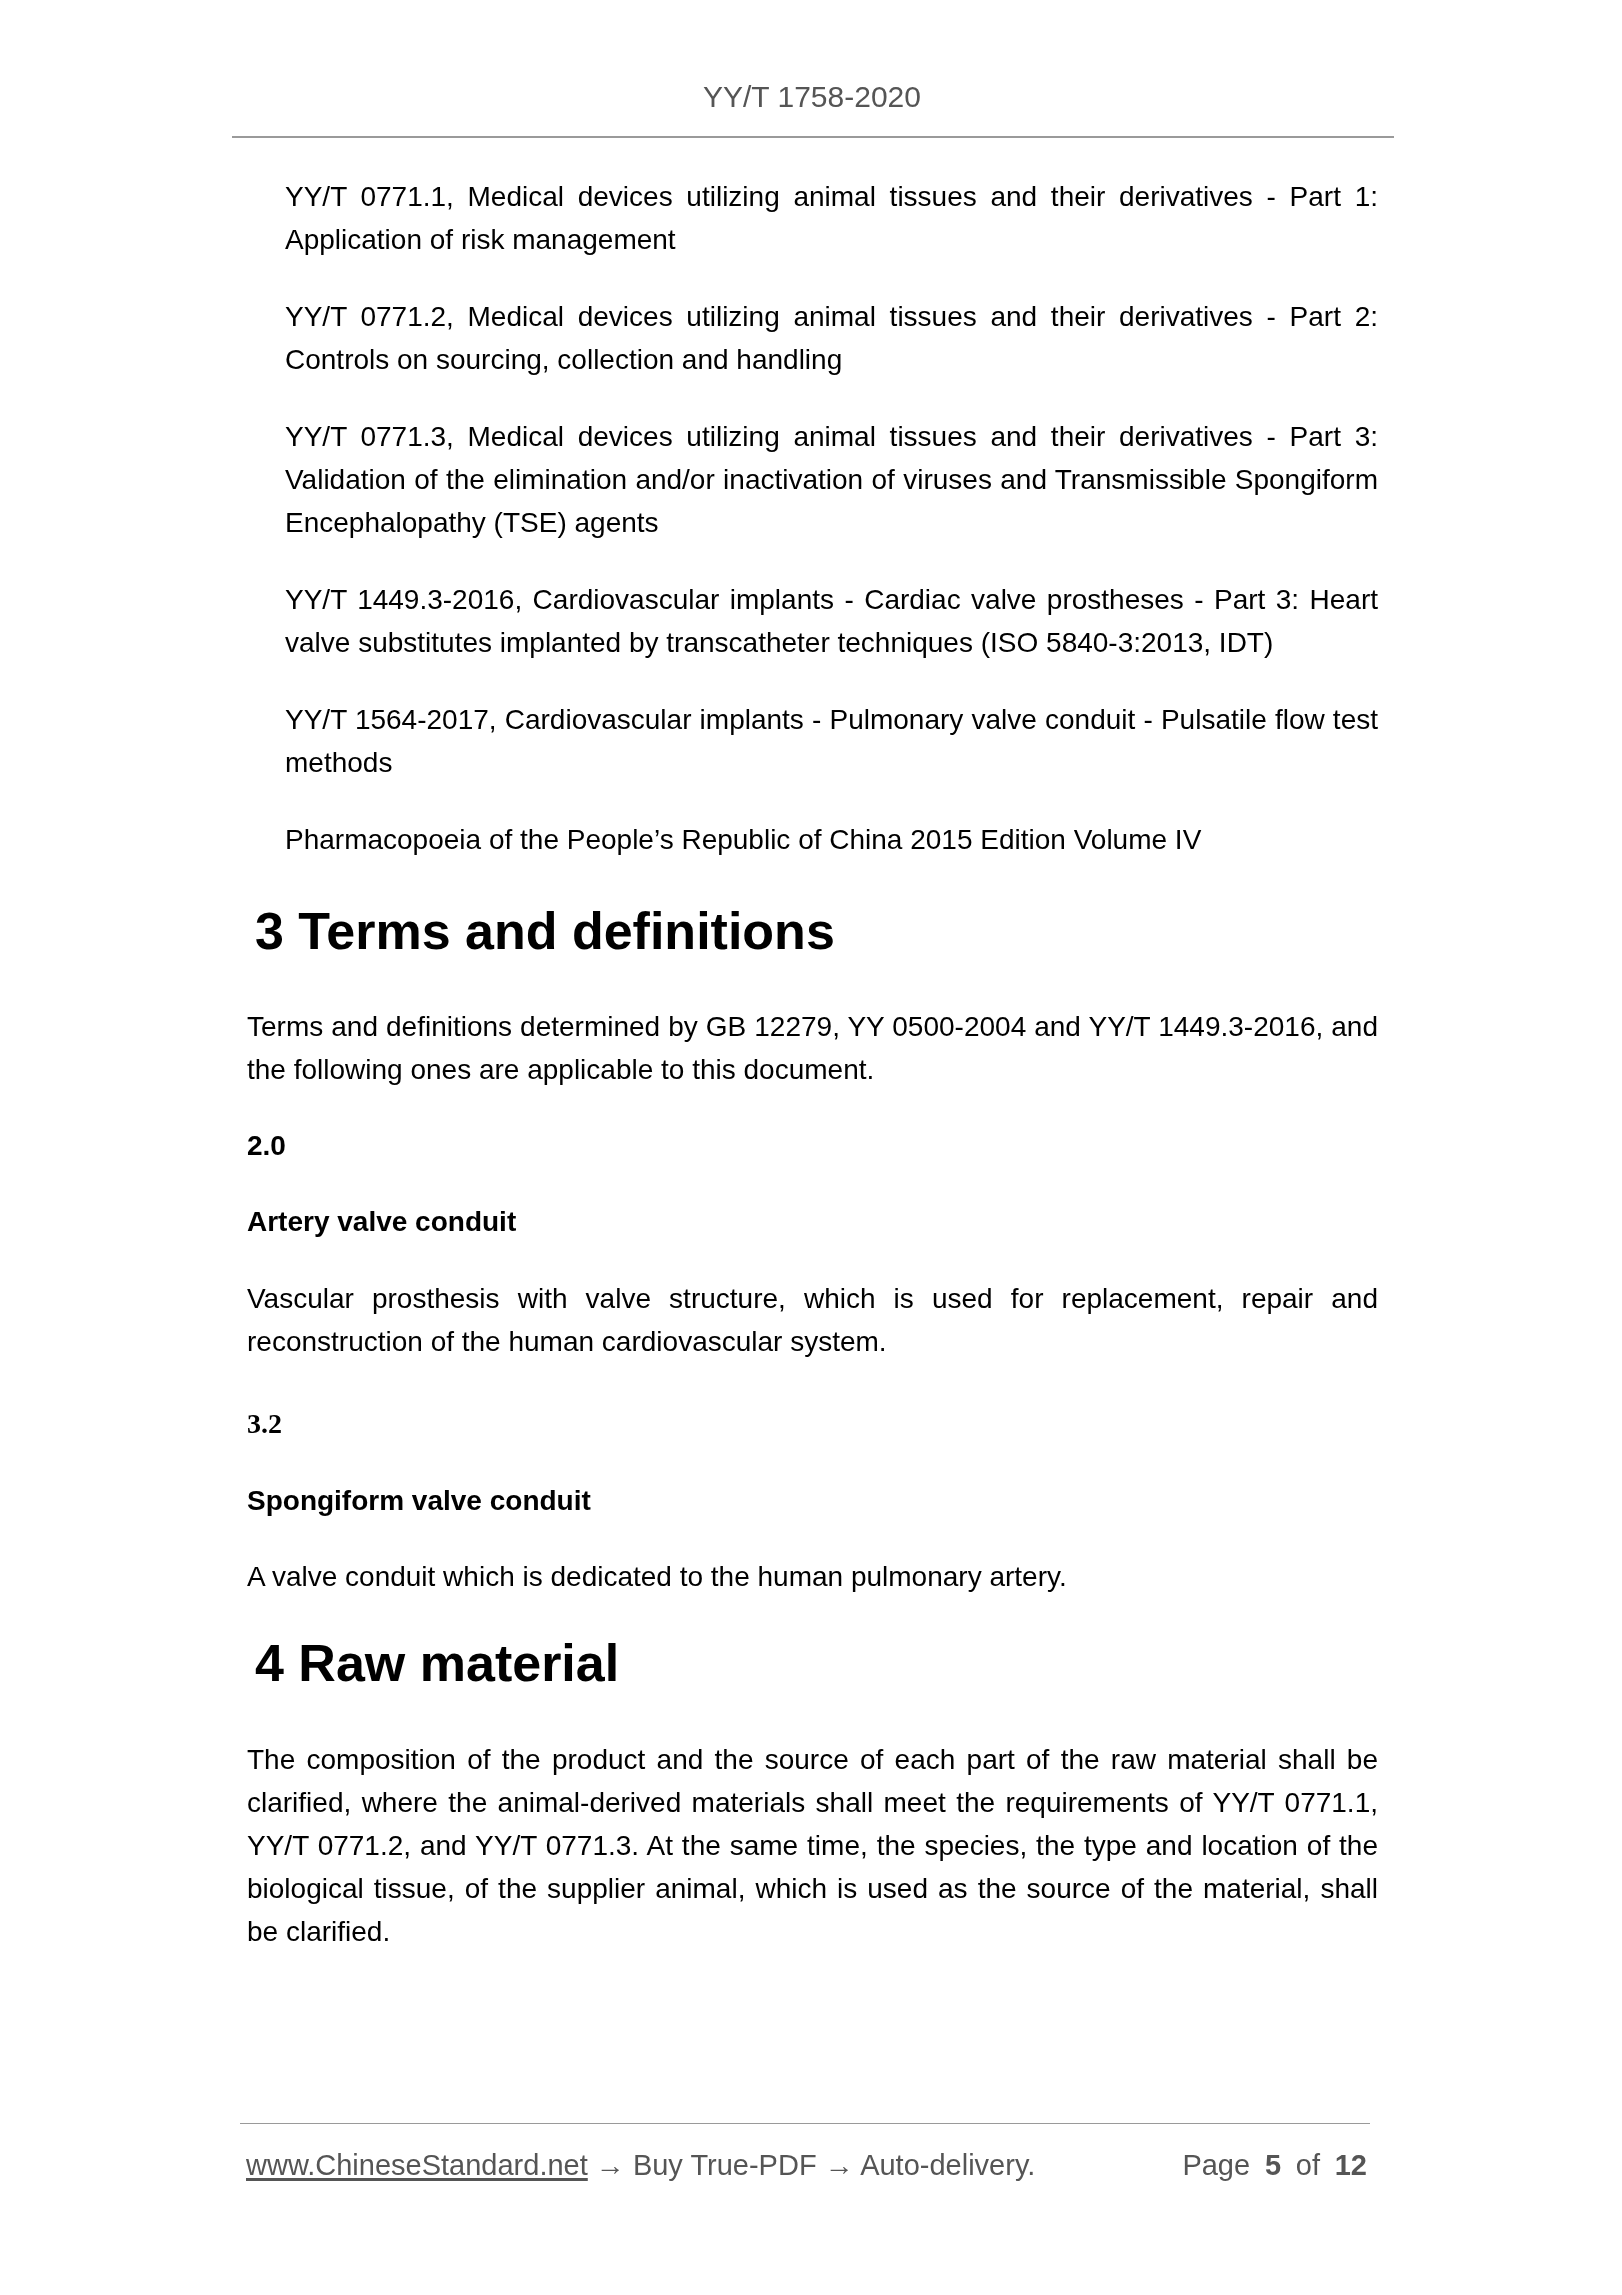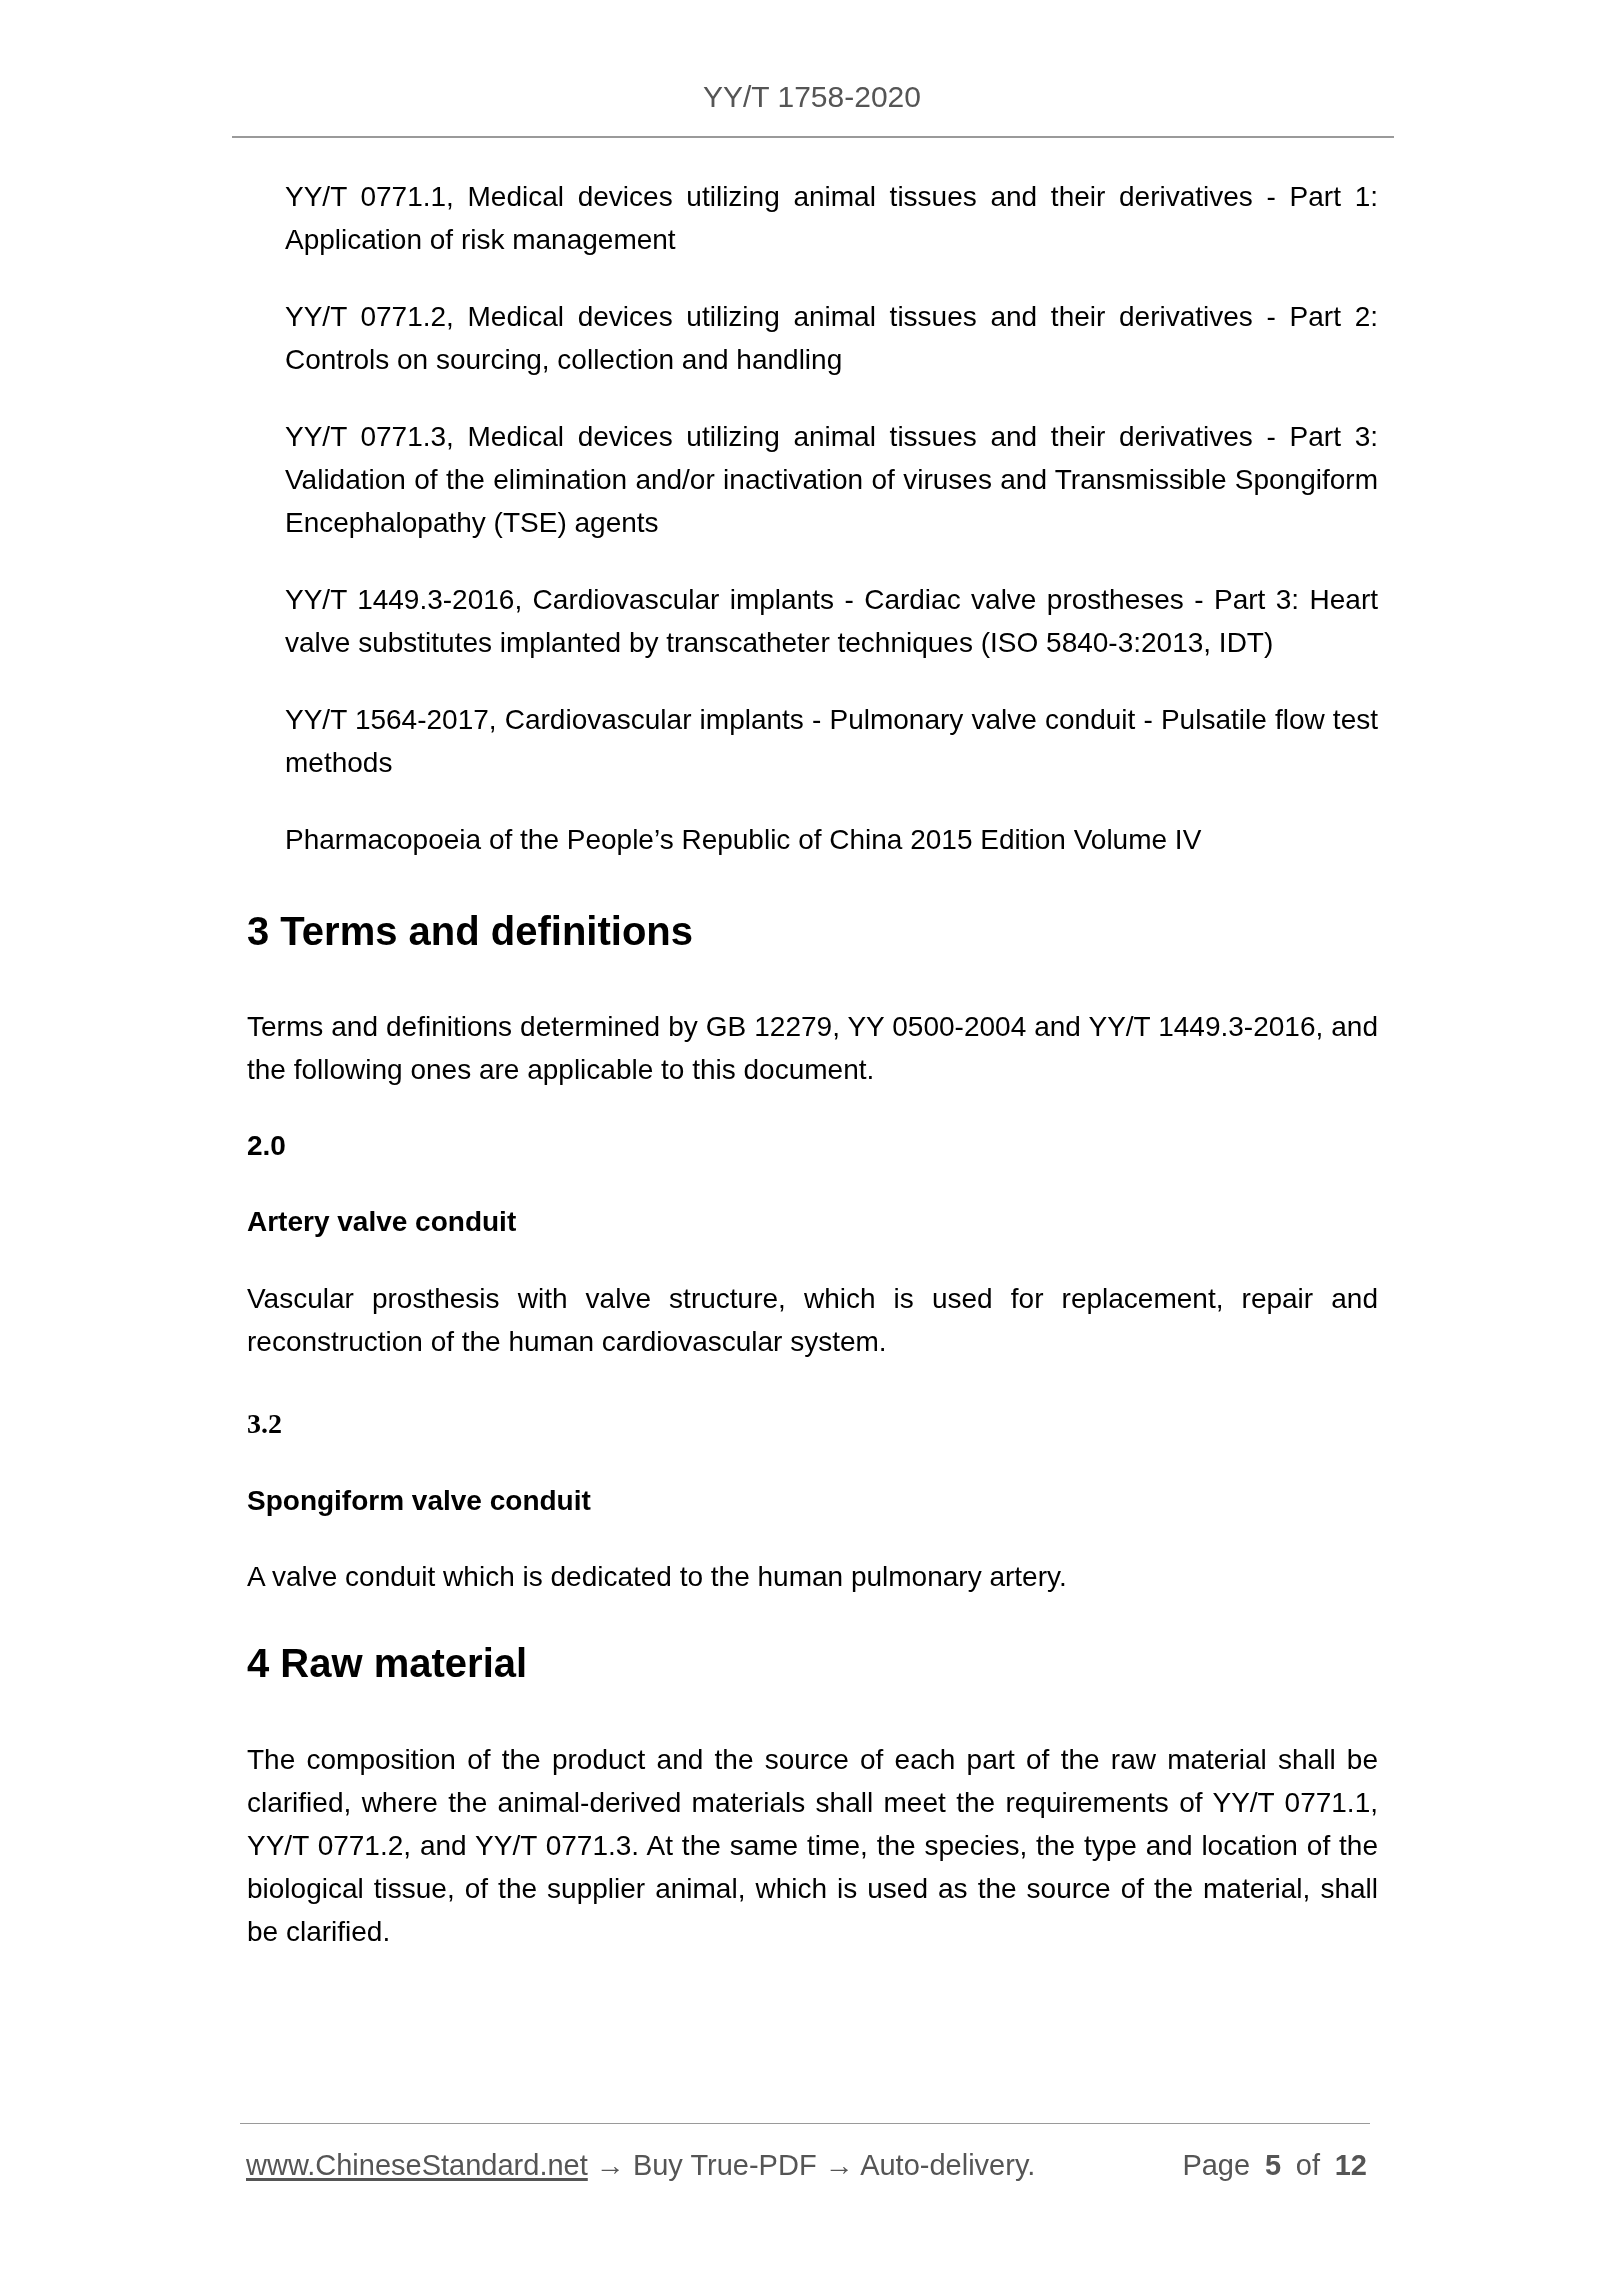--- a/index.html
+++ b/index.html
@@ -44,24 +44,24 @@
     font-size: 28px;
     line-height: 43px;
     margin: 0;
     text-align: justify;
   }
   .ref {
     margin-left: 38px;
   }
   .gap { margin-top: 34px; }
   .h1 {
-    font-size: 40px;
+    font-size: 52px;
     font-weight: bold;
     line-height: 50px;
-    margin: 0;
+    margin: 8px;
   }
   .term-num, .term-name {
     font-weight: bold;
   }
   .footer-rule {
     position: absolute;
     left: 240px;
     top: 2123px;
     width: 1130px;
     height: 0;

